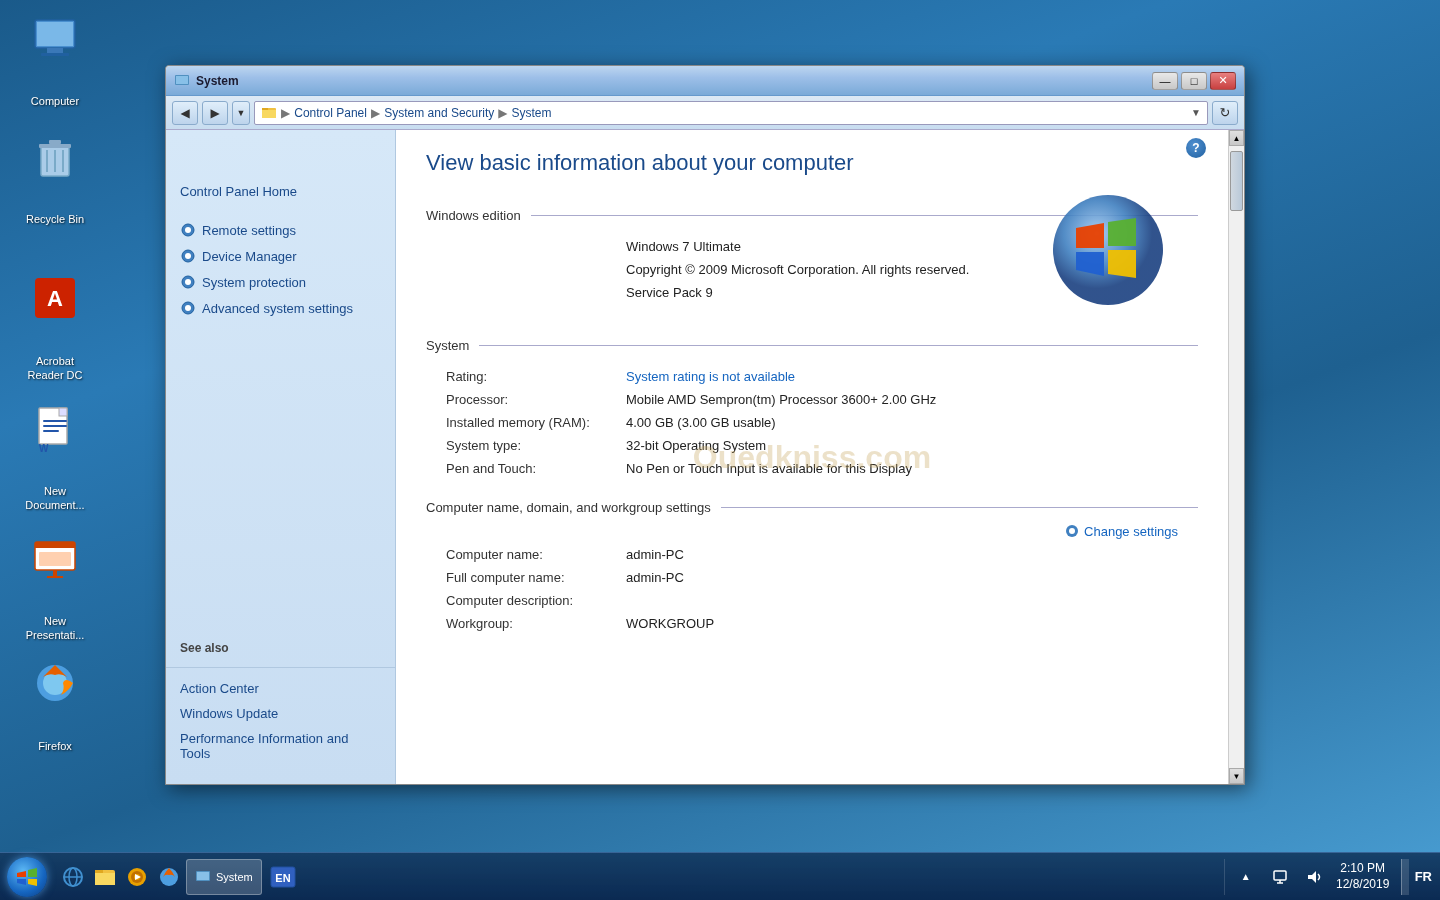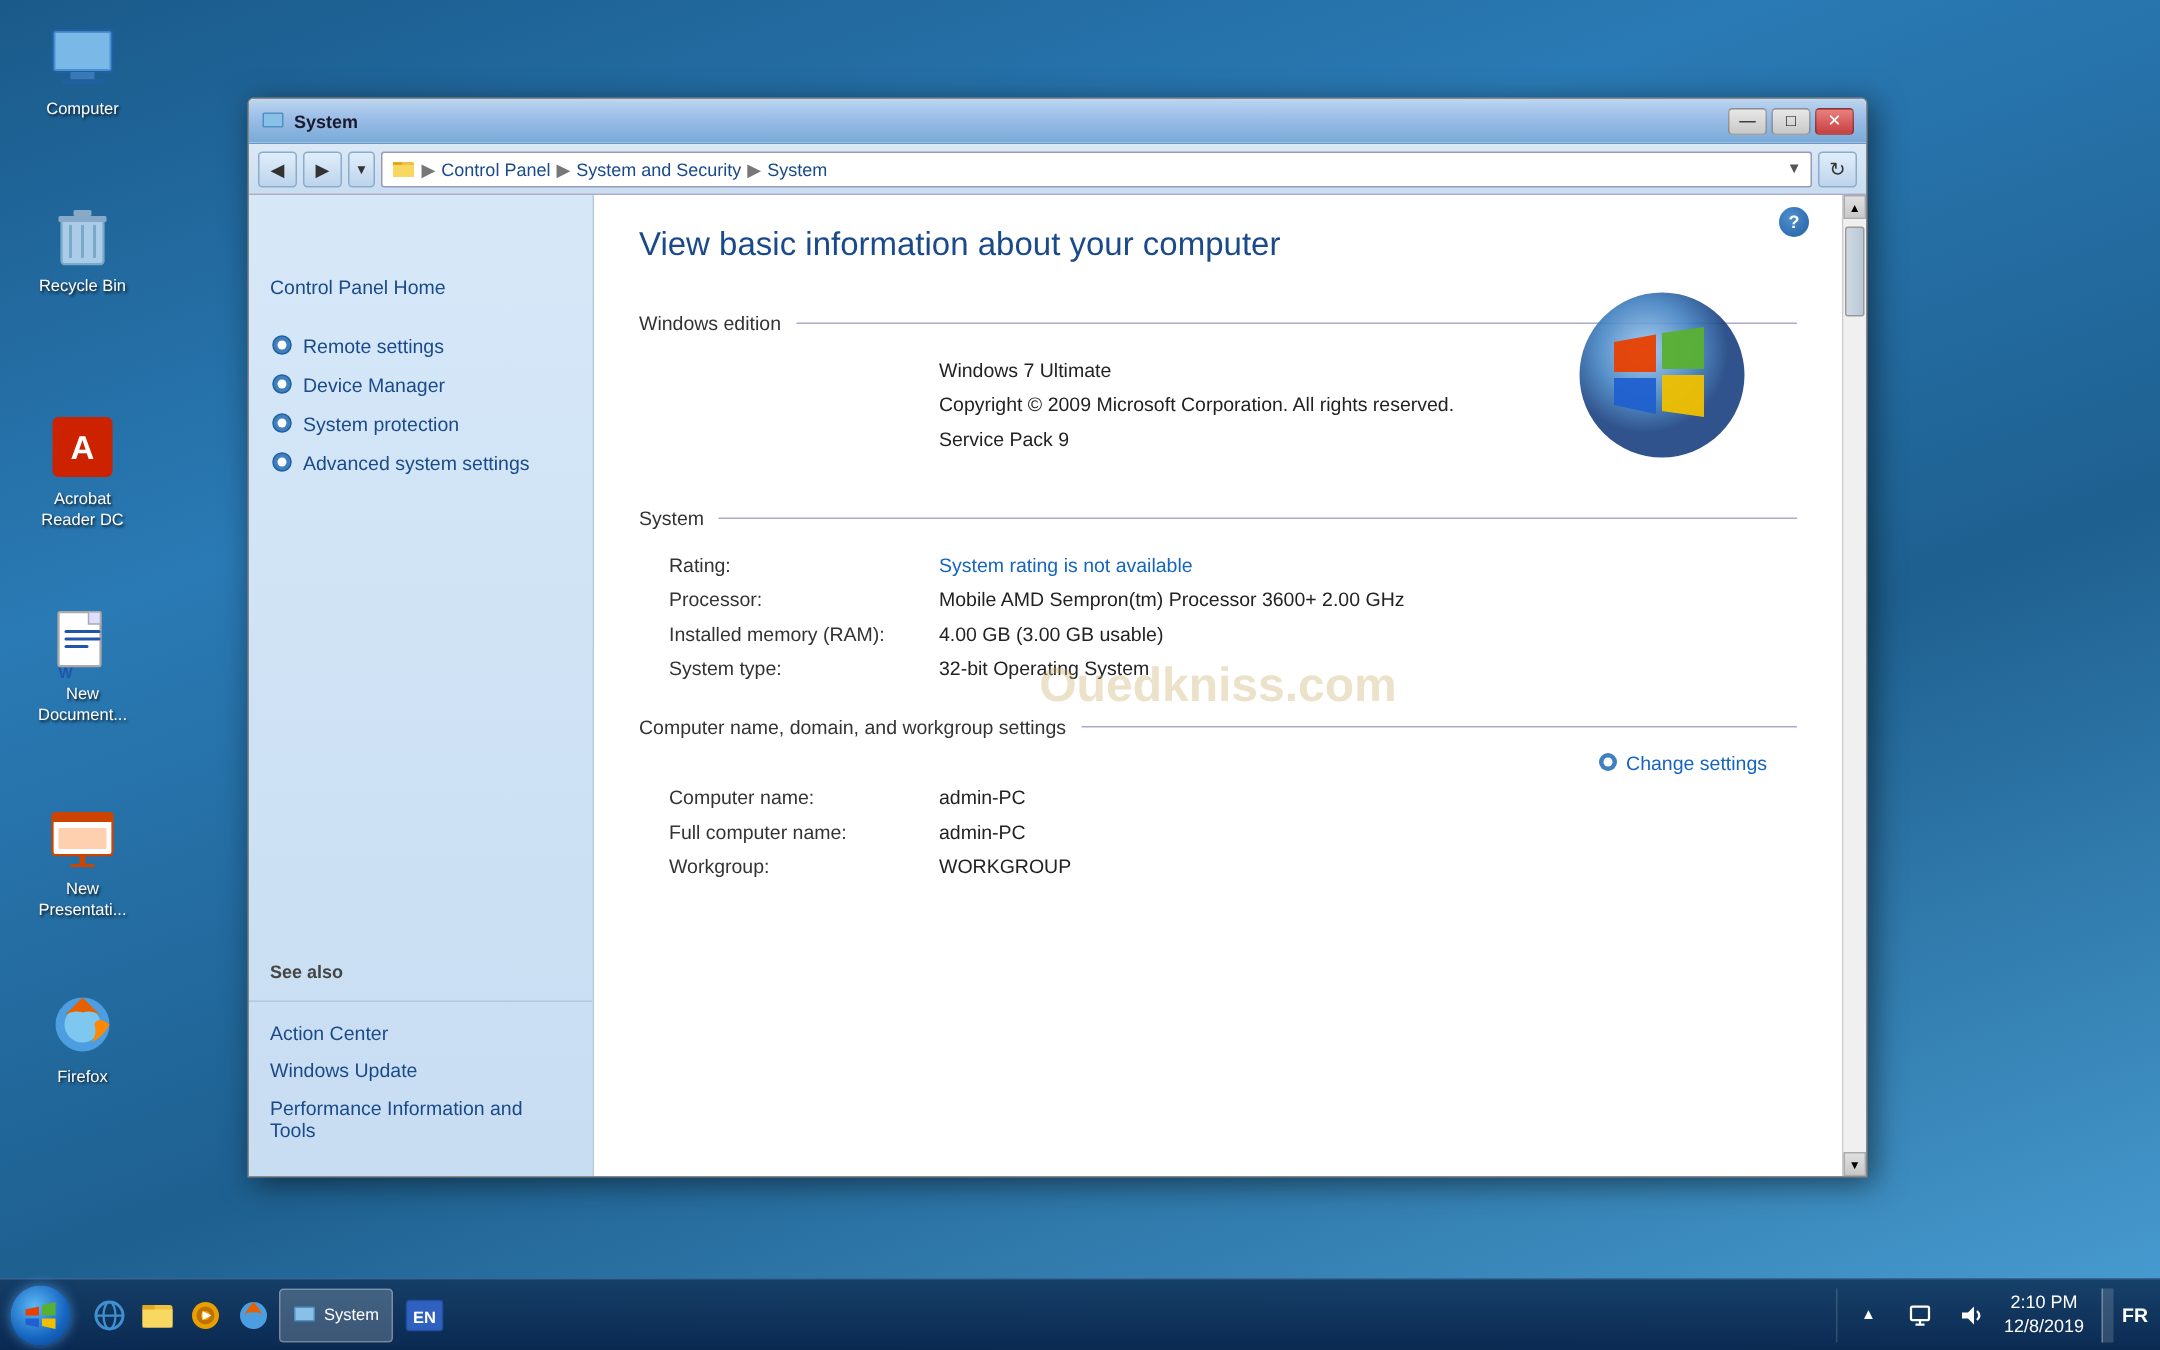--- a/index.html
+++ b/index.html
@@ -14,20 +14,21 @@
 
     
     .desktop-icon {
       position: absolute;
       display: flex;
       flex-direction: column;
       align-items: center;
       width: 80px;
       cursor: pointer;
       padding: 4px;
+      gap: 28px;
     }
     .desktop-icon .icon-img {
       width: 48px;
       height: 48px;
       margin-bottom: 4px;
     }
     .desktop-icon .icon-label {
       color: white;
       font-size: 11px;
       text-align: center;
@@ -667,20 +668,24 @@
           <span class="info-value">Mobile AMD Sempron(tm) Processor 3600+   2.00 GHz</span>
         </div>
         <div class="info-row">
           <span class="info-label">Installed memory (RAM):</span>
           <span class="info-value">4.00 GB (3.00 GB usable)</span>
         </div>
         <div class="info-row">
           <span class="info-label">System type:</span>
           <span class="info-value">32-bit Operating System</span>
         </div>
+        <div class="info-row">
+          <span class="info-label">Pen and Touch:</span>
+          <span class="info-value">No Pen or Touch Input is available for this Display</span>
+        </div>
 
         <div style="height:16px;"></div>
 
         <div class="section-header">
           <span class="section-title">Computer name, domain, and workgroup settings</span>
           <div class="section-line"></div>
         </div>
 
         <div style="display:flex;justify-content:flex-end;margin-top:-8px;margin-bottom:8px;">
           <div class="change-settings">
@@ -694,20 +699,24 @@
 
         <div class="info-row">
           <span class="info-label">Computer name:</span>
           <span class="info-value">admin-PC</span>
         </div>
         <div class="info-row">
           <span class="info-label">Full computer name:</span>
           <span class="info-value">admin-PC</span>
         </div>
         <div class="info-row">
+          <span class="info-label">Computer description:</span>
+          <span class="info-value"></span>
+        </div>
+        <div class="info-row">
           <span class="info-label">Workgroup:</span>
           <span class="info-value">WORKGROUP</span>
         </div>
       </div>
 
       <div class="scroll-bar">
         <div class="scroll-btn">▲</div>
         <div class="scroll-track">
           <div class="scroll-thumb"></div>
         </div>

